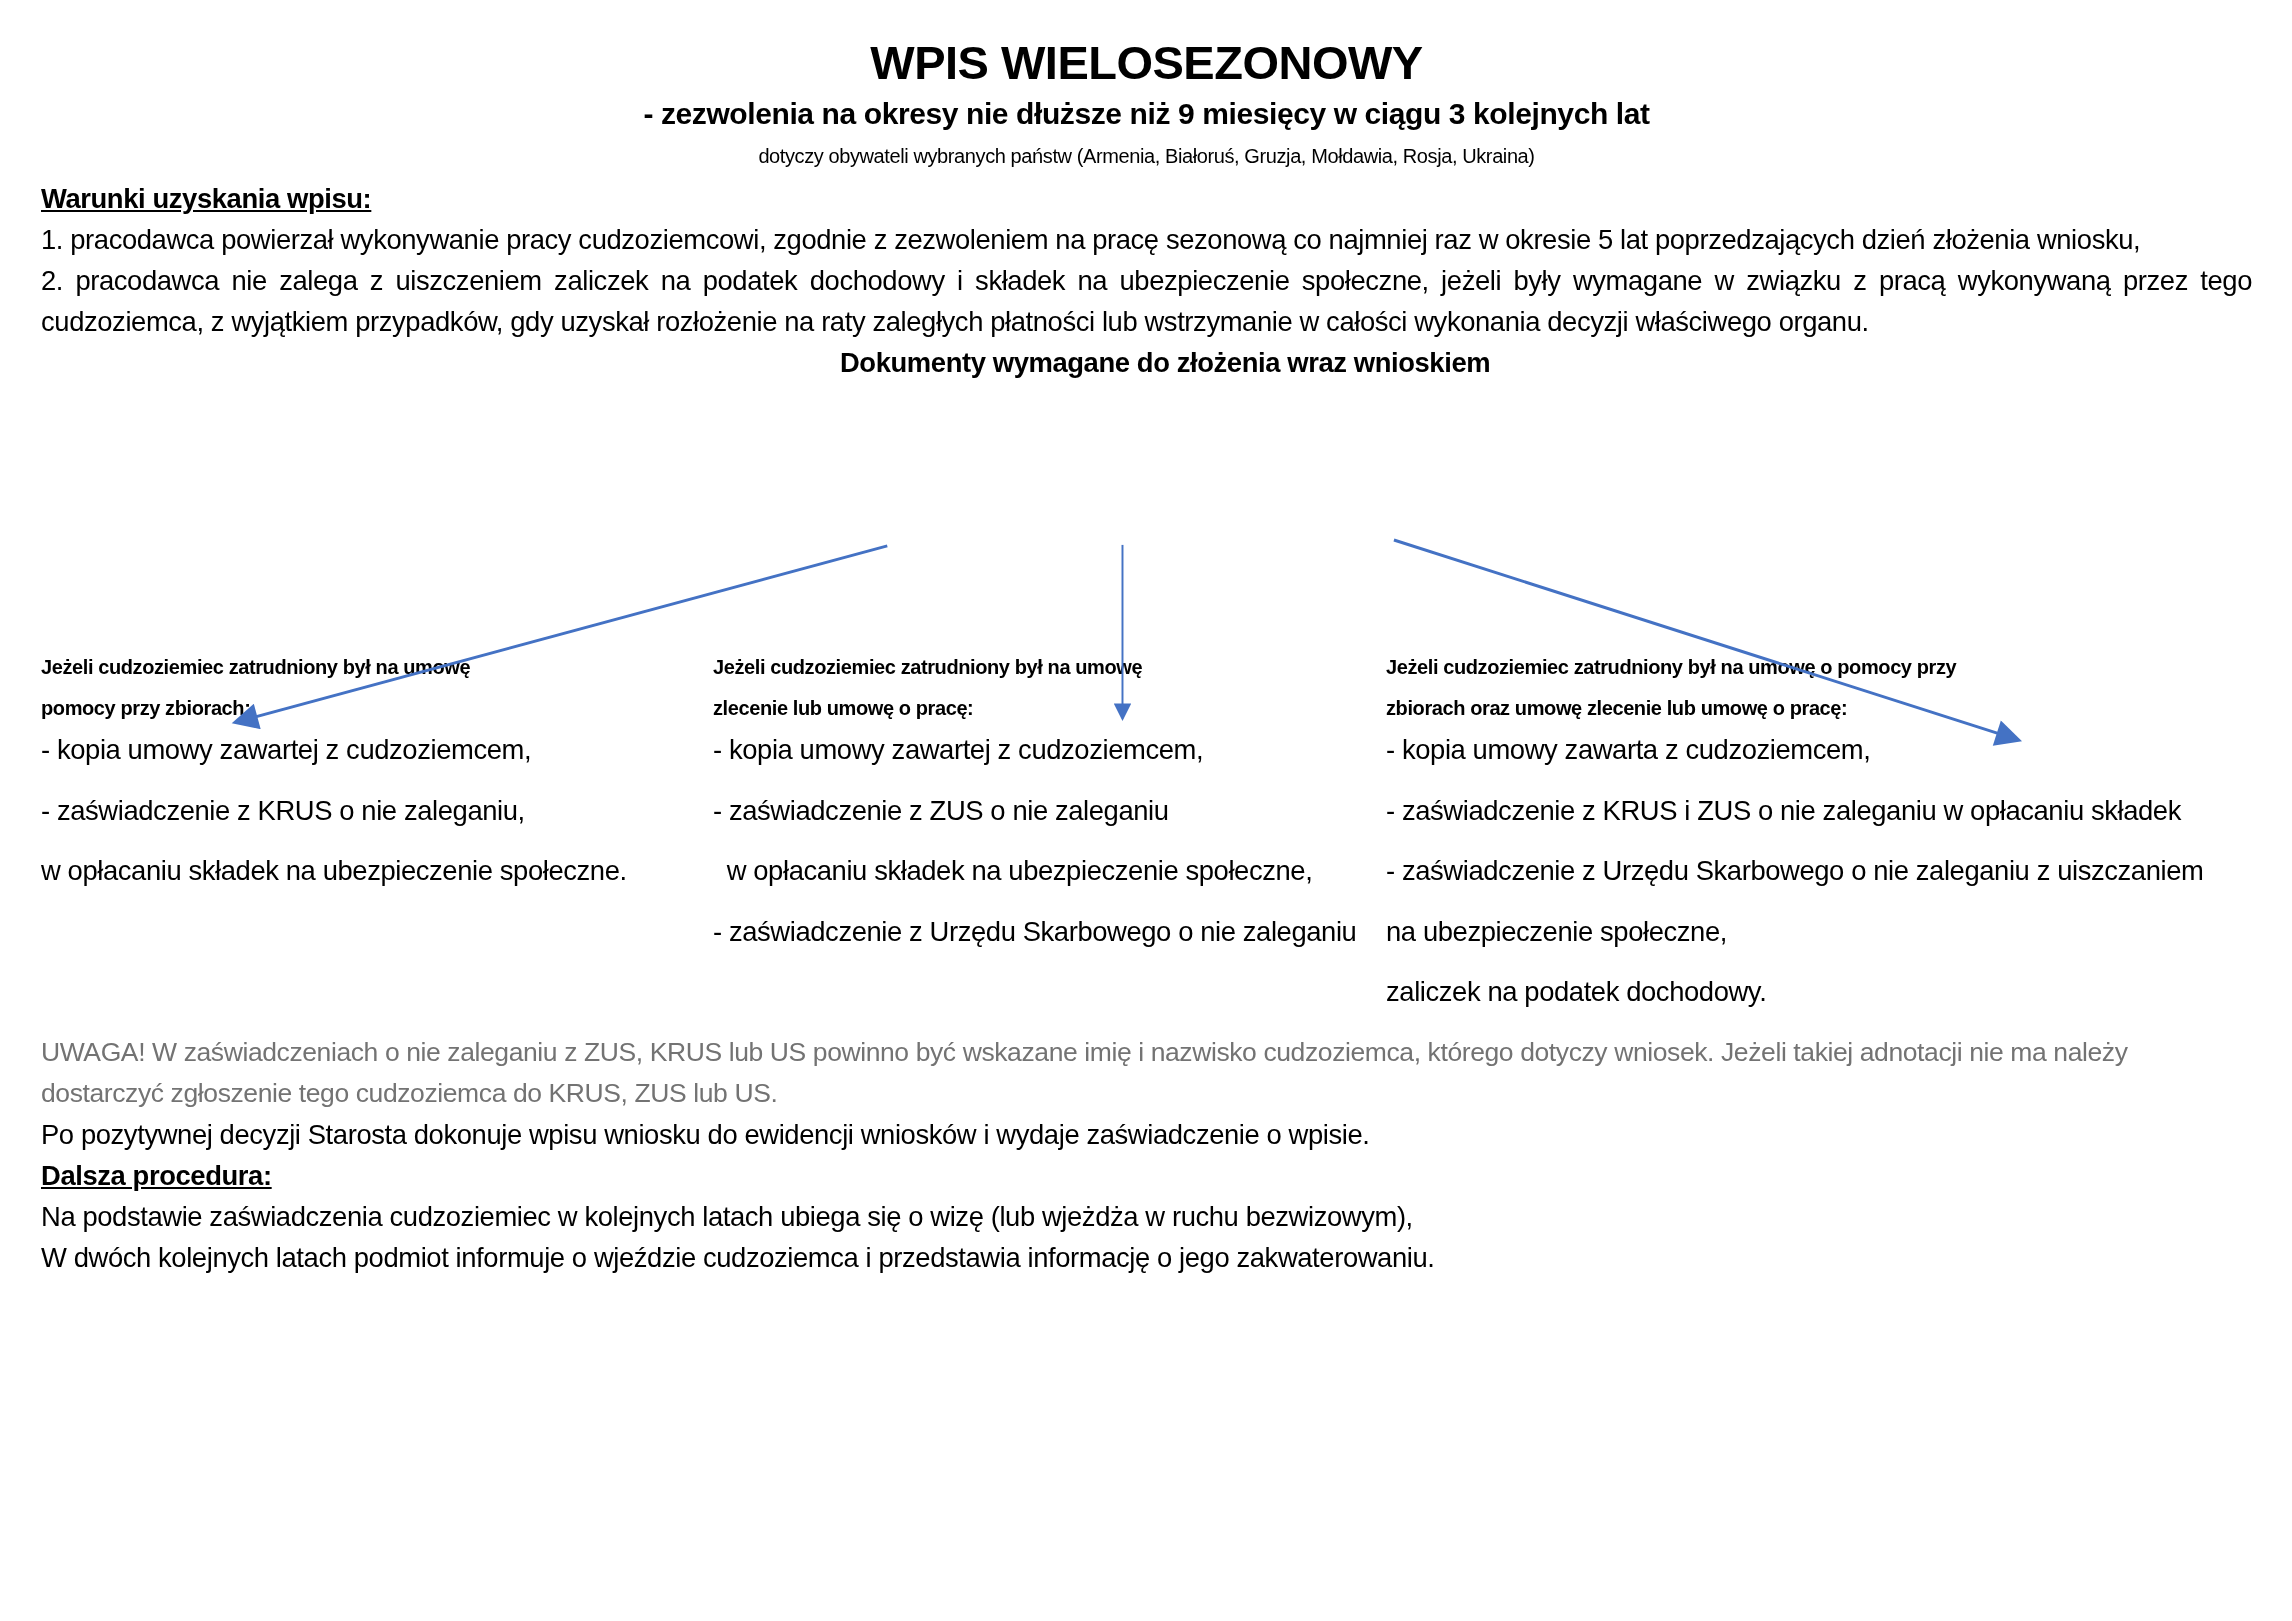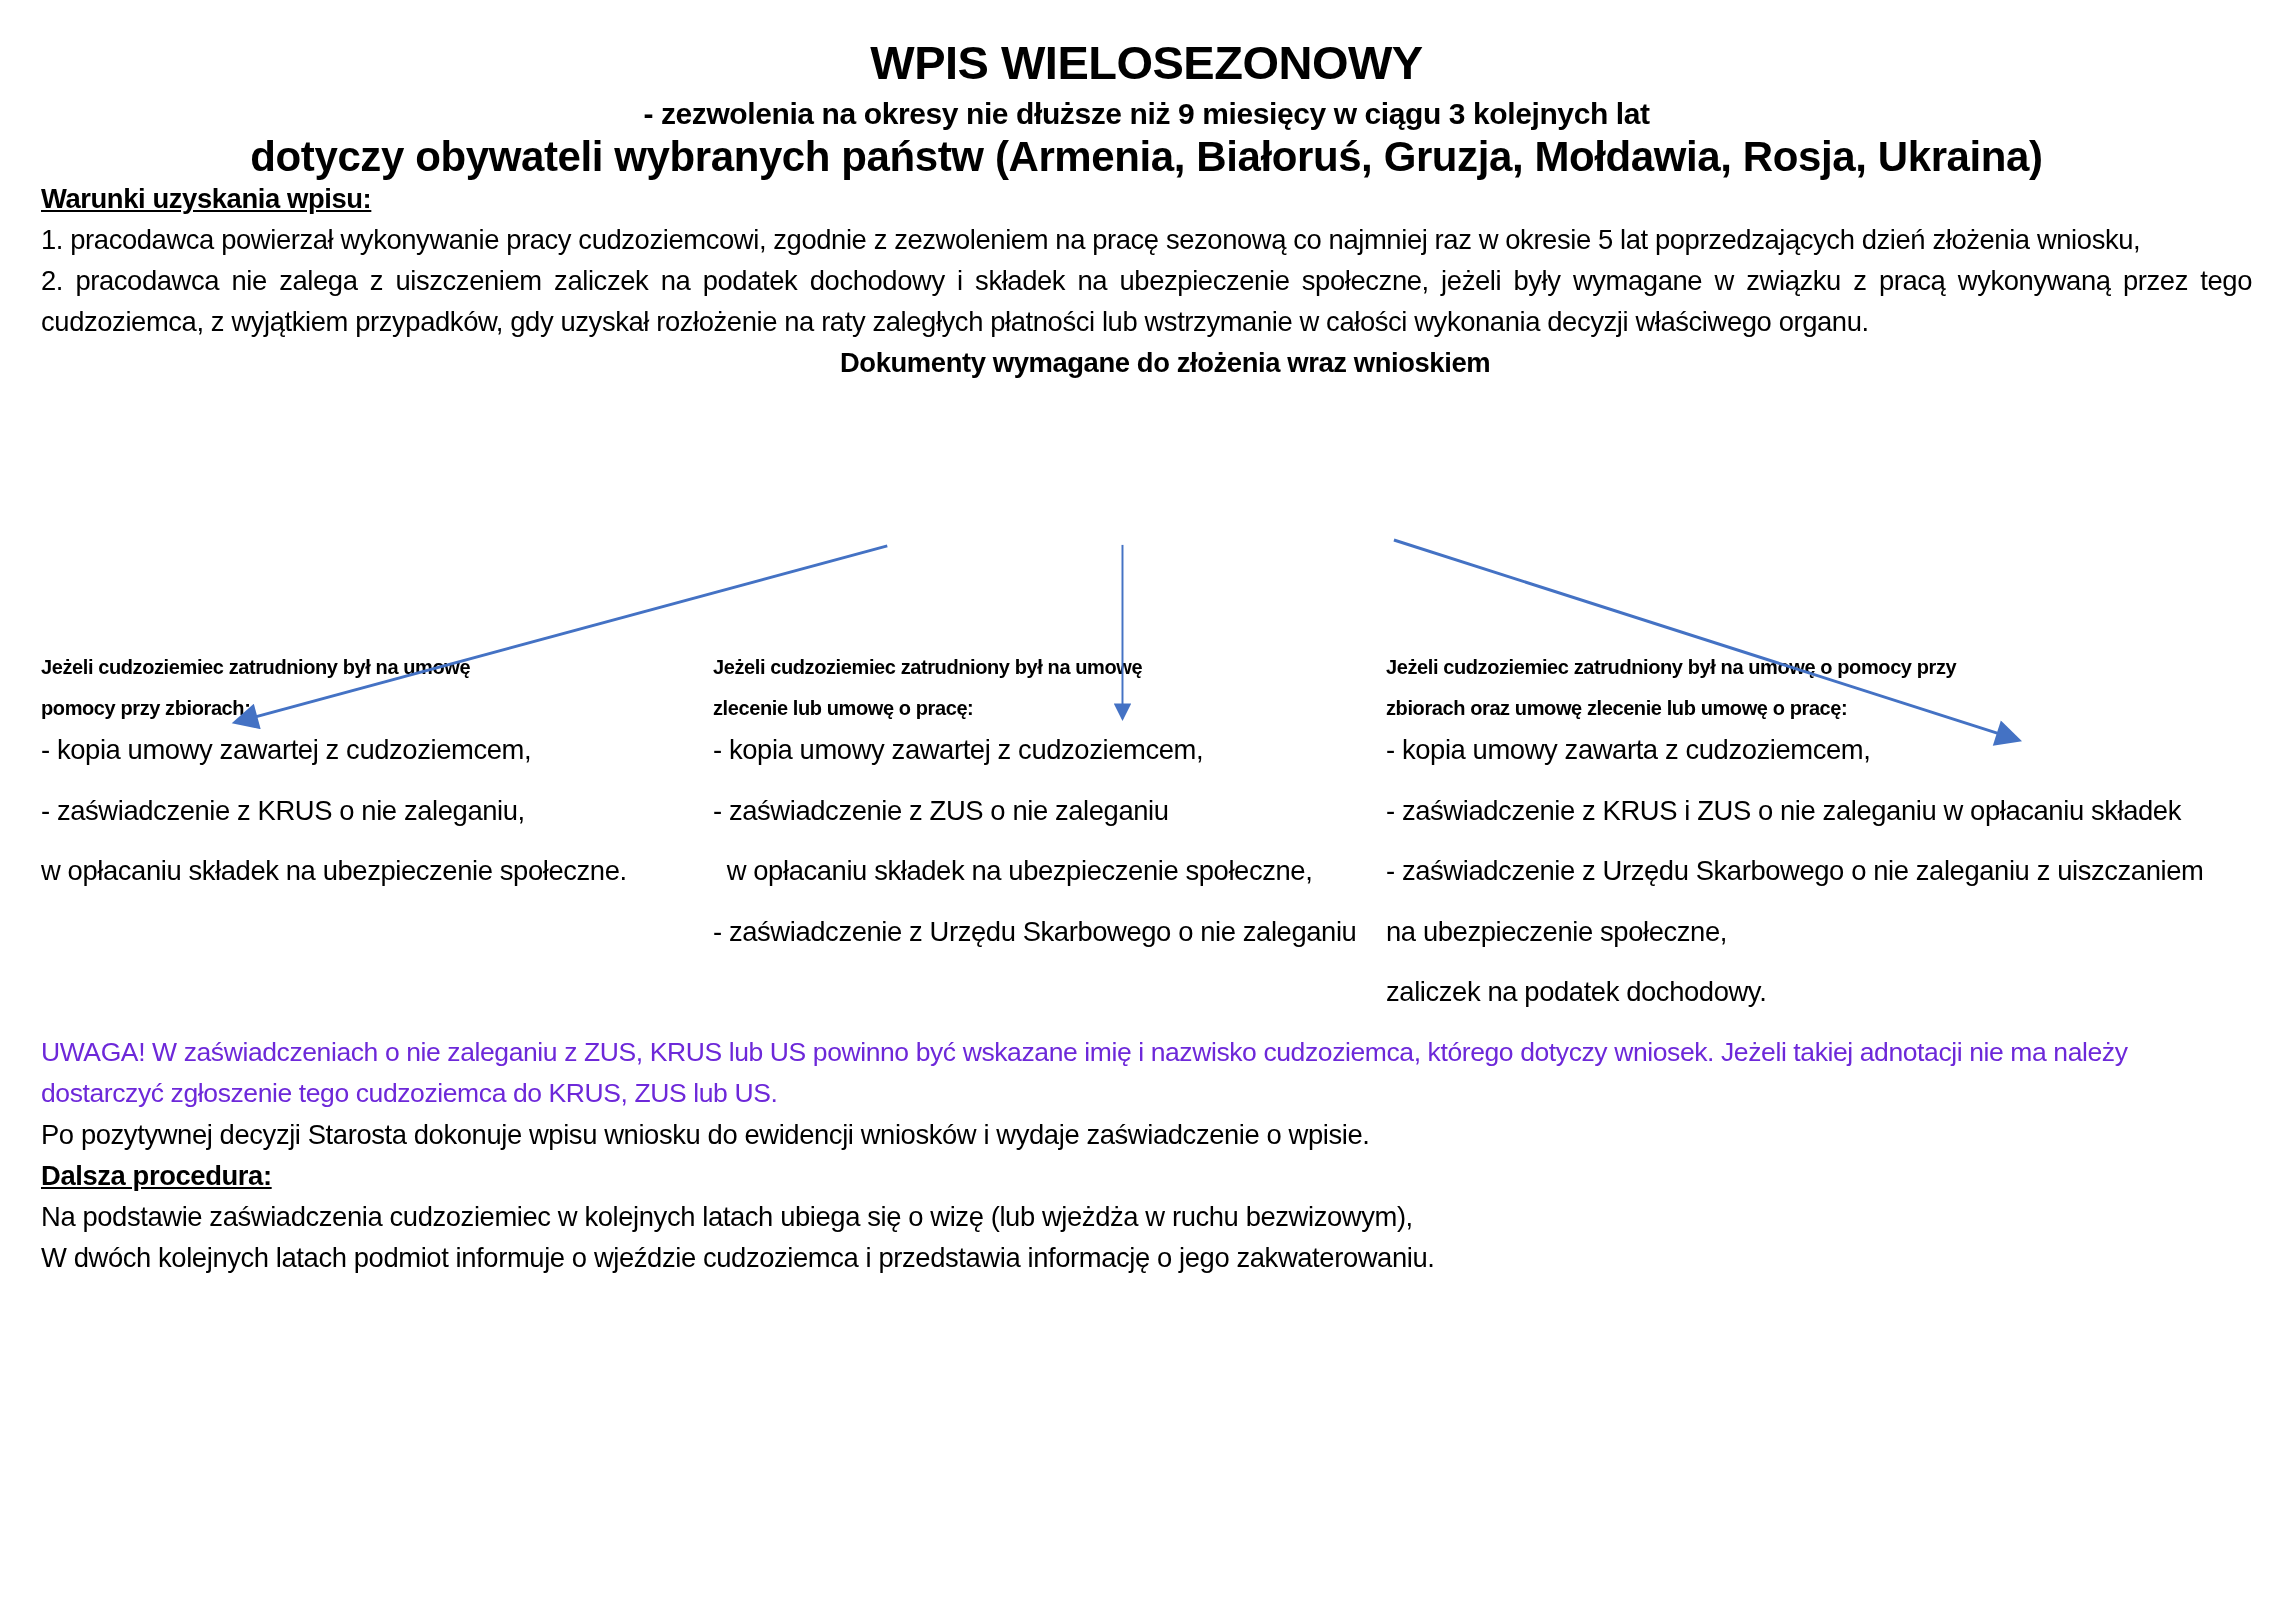--- a/index.html
+++ b/index.html
@@ -35,25 +35,24 @@
     margin: 0 0 39px 0;
   }
   .doc-subtitle {
     font-size: 30px;
     line-height: 43px;
     font-weight: bold;
     text-align: center;
     margin: 0 0 29px 0;
   }
   .doc-scope {
-    font-size: 42px;
+    font-size: 20px;
     line-height: 43px;
     text-align: center;
     margin: 0 0 19.6px 0;
-    font-weight: bold;
   }
   .section-heading {
     font-weight: bold;
     text-decoration: underline;
     margin: 0 0 19.6px 0;
     white-space: nowrap;
   }
   .condition-1 {
     white-space: nowrap;
     margin: 0 0 20.6px 0;
@@ -85,21 +84,21 @@
     margin: 0 0 19.6px 0;
   }
   .col-header span { display: block; white-space: nowrap; }
   .col p.doc-item {
     white-space: nowrap;
     margin: 0 0 19.6px 0;
   }
   .doc-item.indent { padding-left: 13.7px; }
 
   .warning {
-    color: #6d28d9;
+    color: #737373;
     font-size: 26.5px;
     line-height: 41px;
     margin: 0 0 23.5px 0;
   }
   .warning span { display: block; white-space: nowrap; }
 
   .footer-line { white-space: nowrap; margin: 0 0 18.6px 0; }
 
   .arrows-overlay {
     position: absolute;

